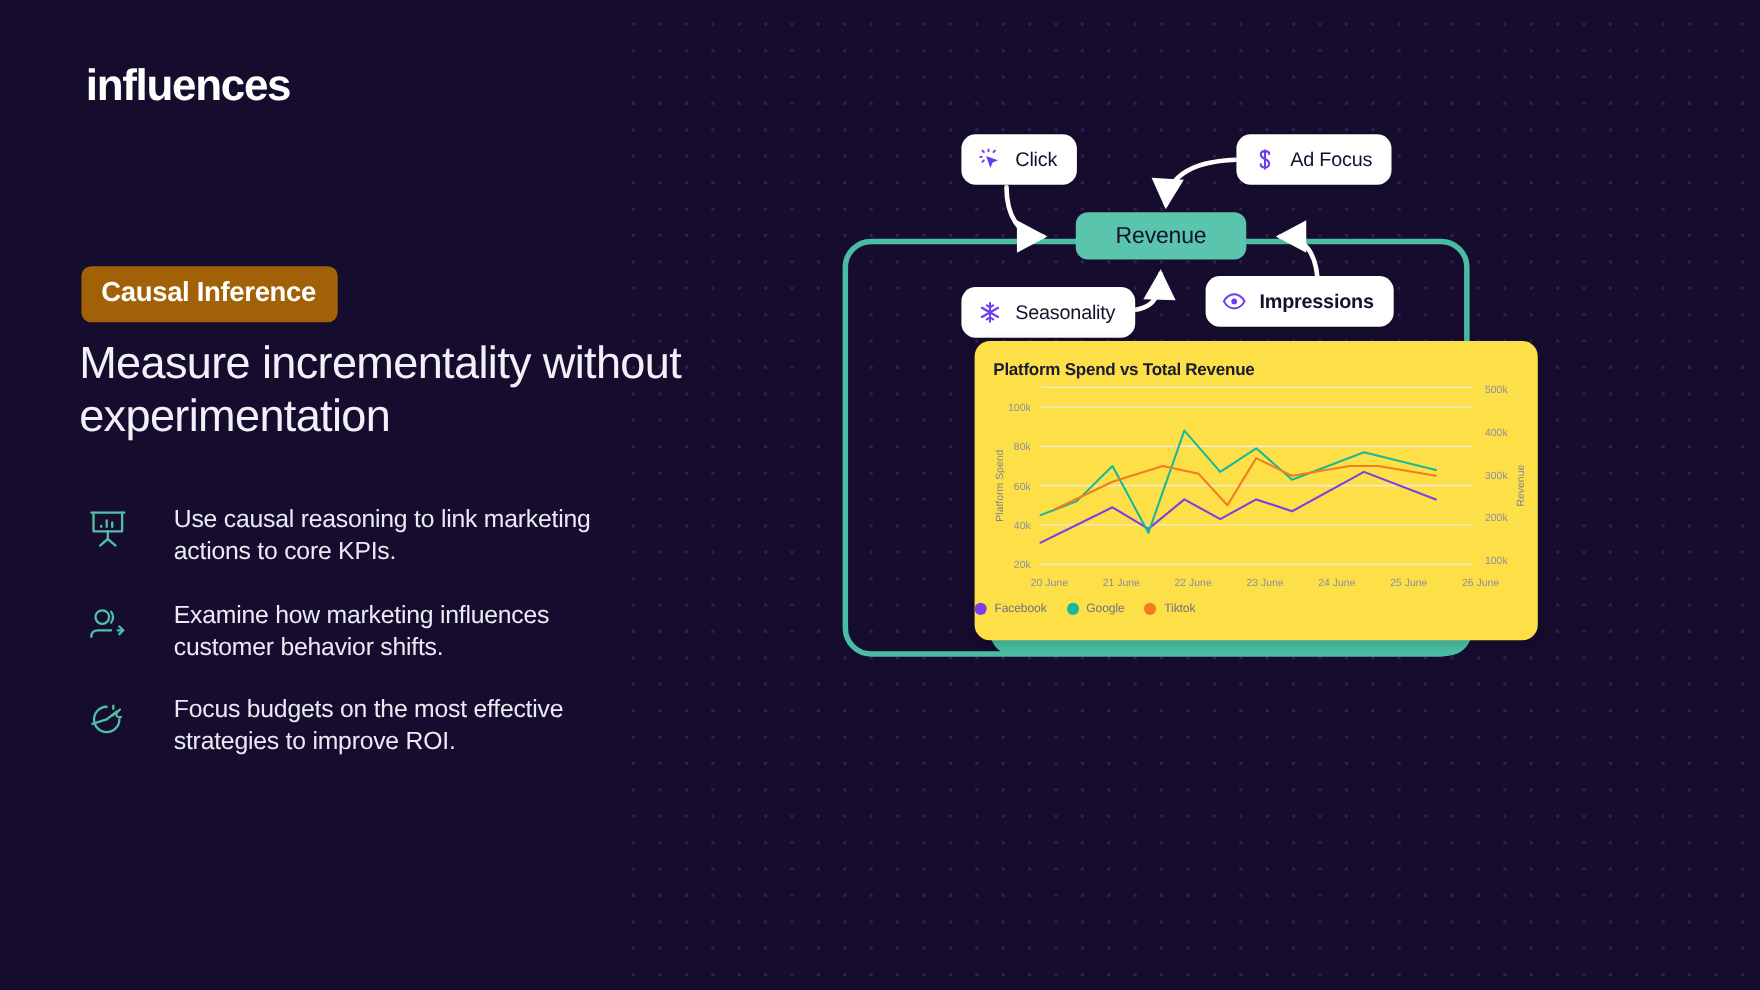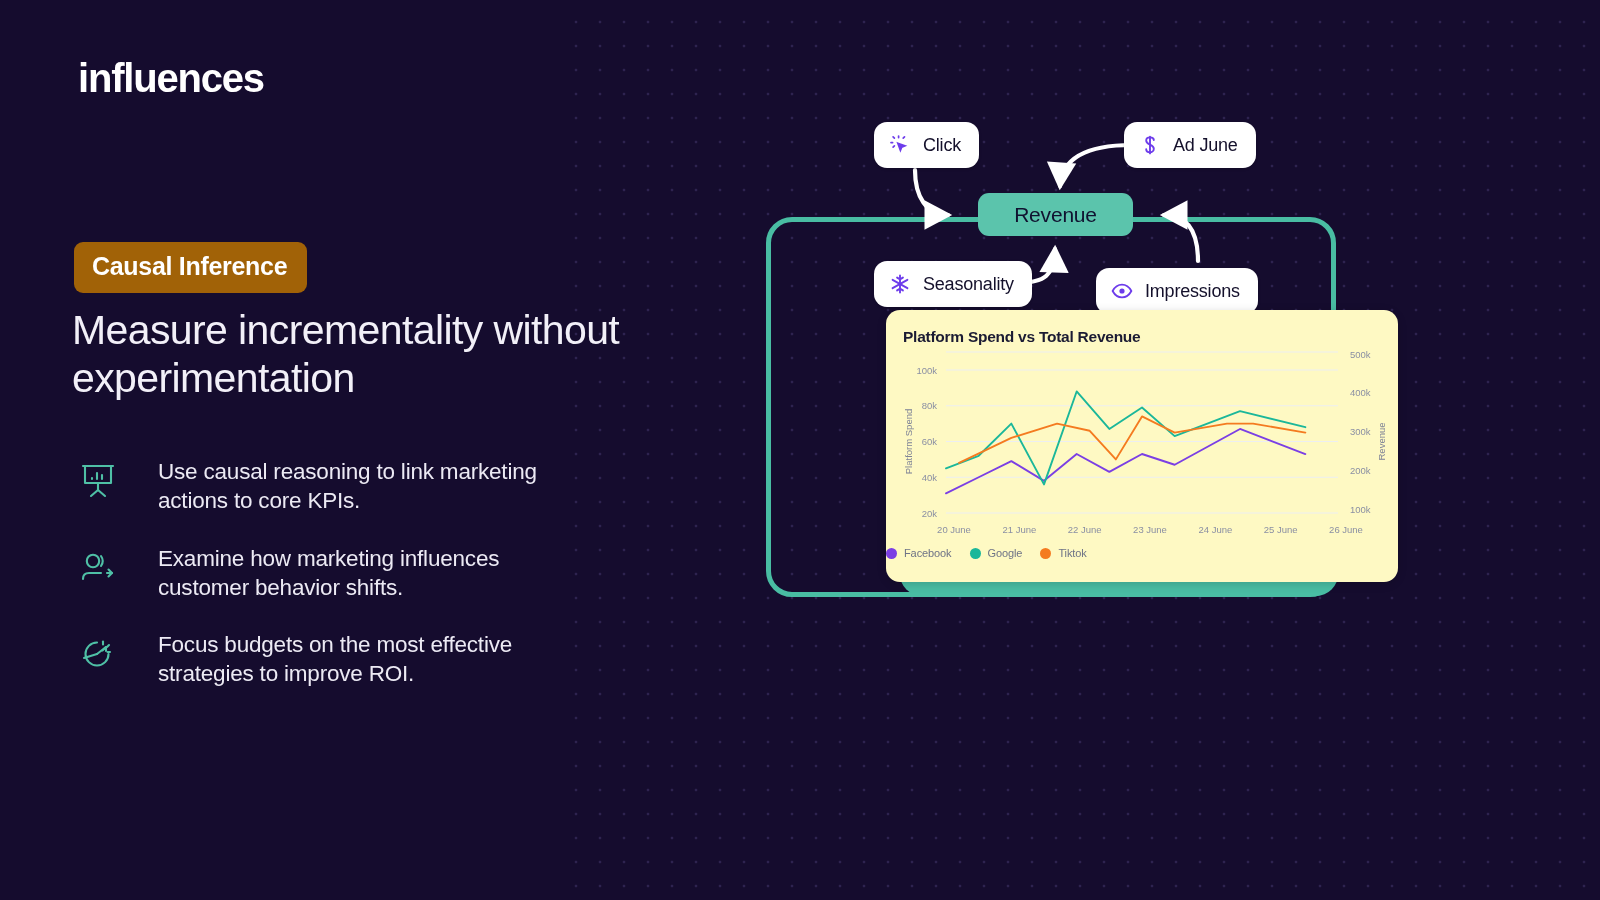--- a/index.html
+++ b/index.html
@@ -118,42 +118,42 @@
   .node .n-label {
     color:#14102b;
     font-size:18px;
     letter-spacing:-0.2px;
     white-space:nowrap;
   }
 
   #node-click      { left:874px;  top:122px; }
   #node-adspend    { left:1124px; top:122px; }
   #node-seasonality{ left:874px;  top:261px; }
-  #node-impressions{ left:1096px; top:268px; }
+  #node-impressions{ left:1096px; top:251px;font-weight:bold; }
 
   #node-revenue {
     position:absolute;
     left:978px; top:193px;
     width:155px; height:43px;
     background:#5bc4ac;
     border-radius:11px;
     display:flex; align-items:center; justify-content:center;
   }
   #node-revenue .n-label {
     color:#101230;
     font-size:21px;
     letter-spacing:-0.2px;
   }
 
   
   #chart-card {
     position:absolute;
     left:886px; top:310px;
     width:512px; height:272px;
-    background:#fef9c3;
+    background:#fde047;
     border-radius:14px;
     box-shadow:0 2px 10px rgba(0,0,0,.16);
     overflow:hidden;
     padding-left:47px;
   }
   #chart-title {
     position:absolute; left:17px; top:18px;
     font-size:15.5px;
     font-weight:bold;
     color:#1b1b33;
@@ -274,21 +274,21 @@
   <span class="n-label">Click</span>
 </div>
 
 <div class="node" id="node-adspend">
   <span class="n-icon">
     <svg width="22" height="22" viewBox="0 0 22 22" fill="none" stroke="#6d3ceb" stroke-width="1.9" stroke-linecap="round">
       <path d="M11 2.6 V19.4"></path>
       <path d="M14.8 6.1 C14.8 4.4 13 3.4 11 3.4 C9 3.4 7.2 4.4 7.2 6.5 C7.2 11.4 14.8 9.6 14.8 14.7 C14.8 17 12.9 18.3 11 18.3 C9 18.3 7.2 17.2 7.2 15.3"></path>
     </svg>
   </span>
-  <span class="n-label">Ad June</span>
+  <span class="n-label">Ad Focus</span>
 </div>
 
 <div class="node" id="node-seasonality">
   <span class="n-icon">
     <svg width="22" height="22" viewBox="0 0 22 22" fill="none" stroke="#6d3ceb" stroke-width="1.9" stroke-linecap="round">
       <path d="M11 2.5 V19.5"></path>
       <path d="M3.6 6.8 L18.4 15.2"></path>
       <path d="M18.4 6.8 L3.6 15.2"></path>
       <path d="M8.1 4.6 L11 6.4 L13.9 4.6"></path>
       <path d="M8.1 17.4 L11 15.6 L13.9 17.4"></path>

